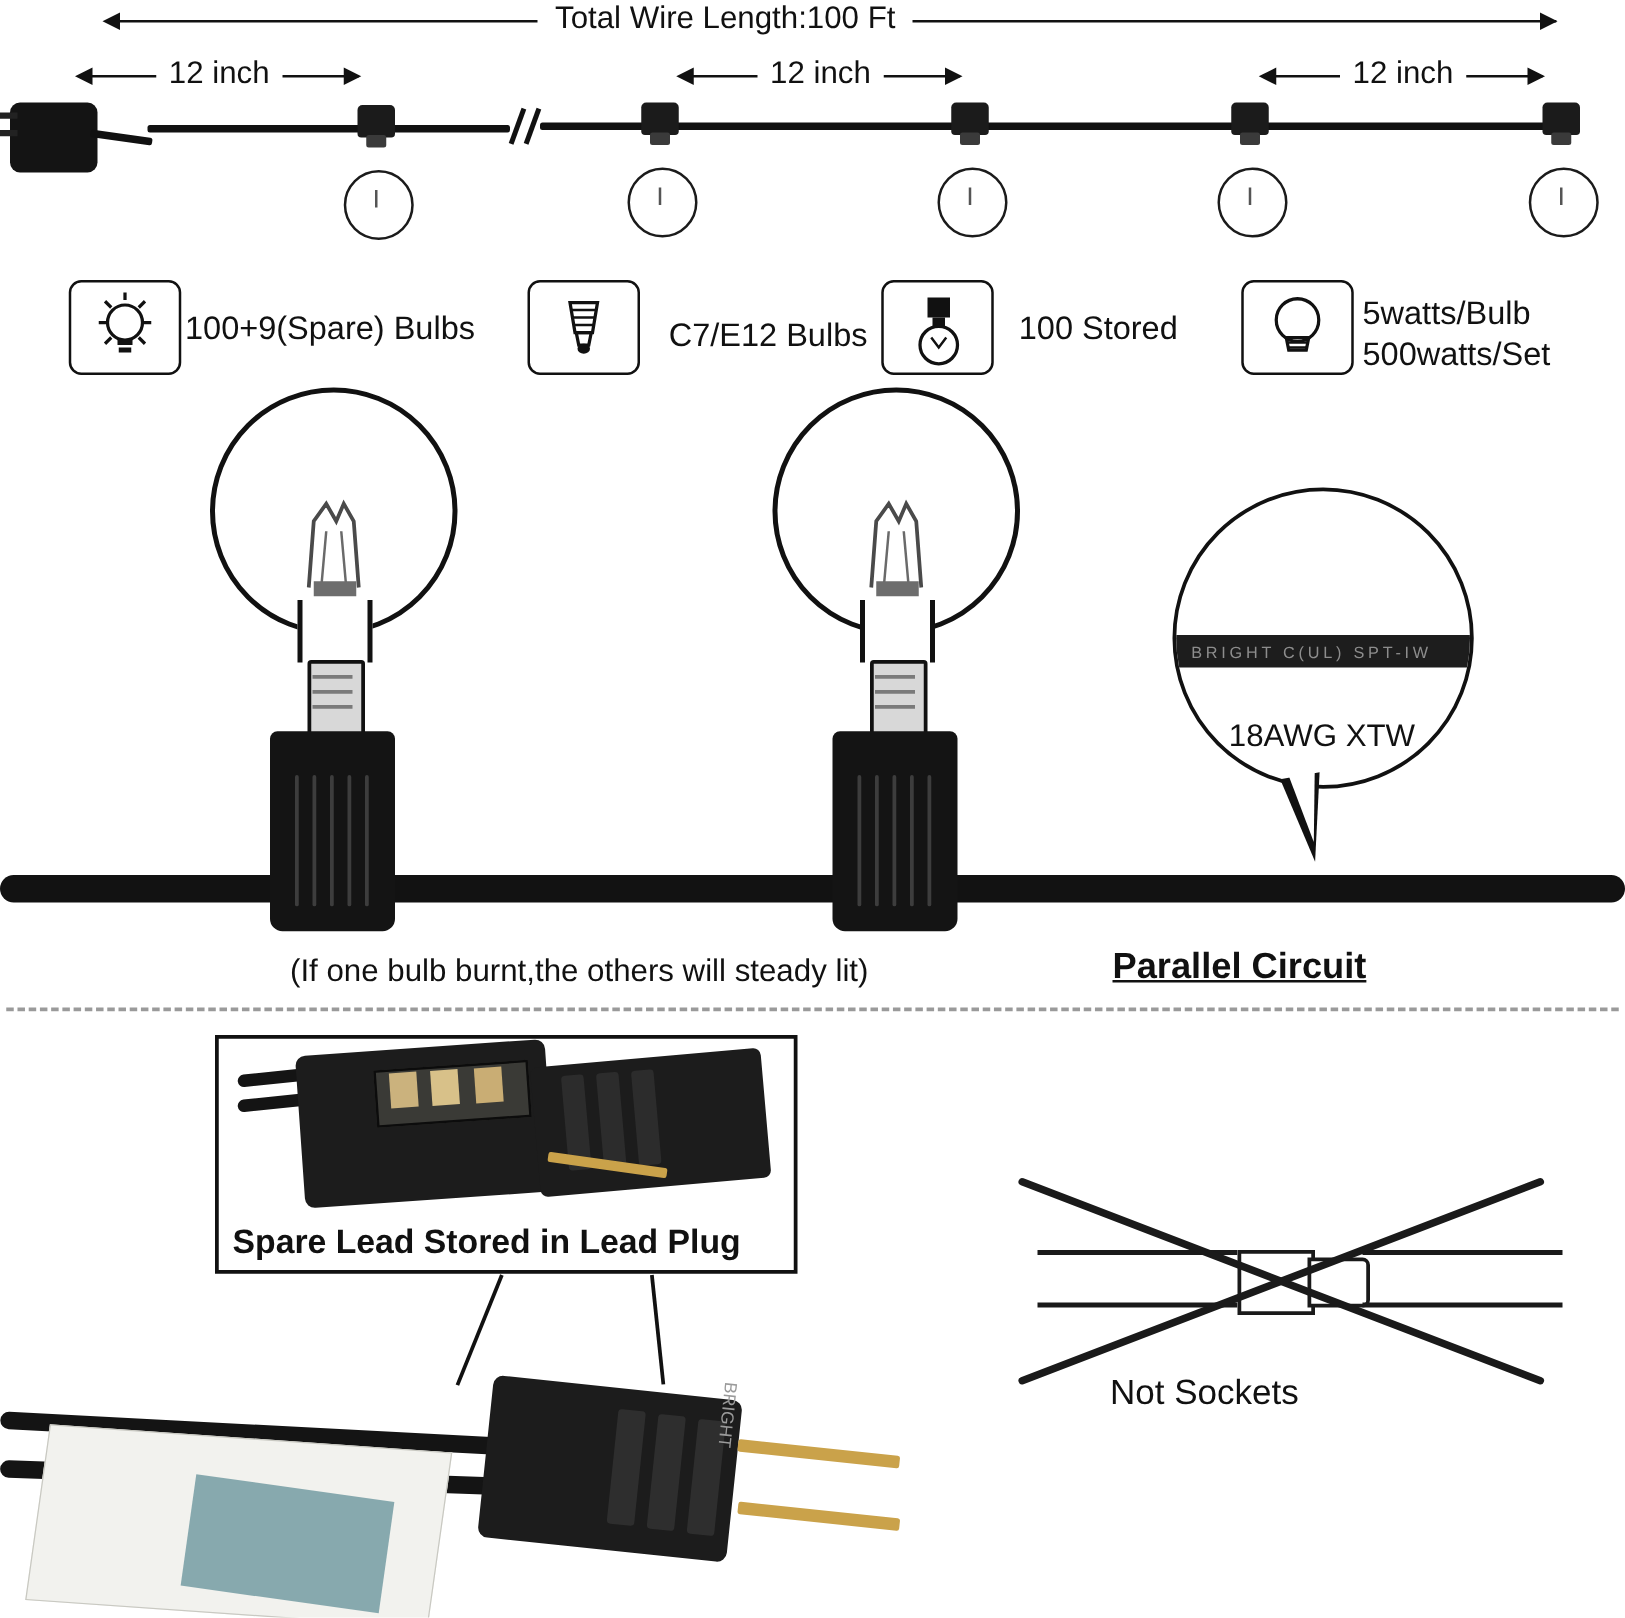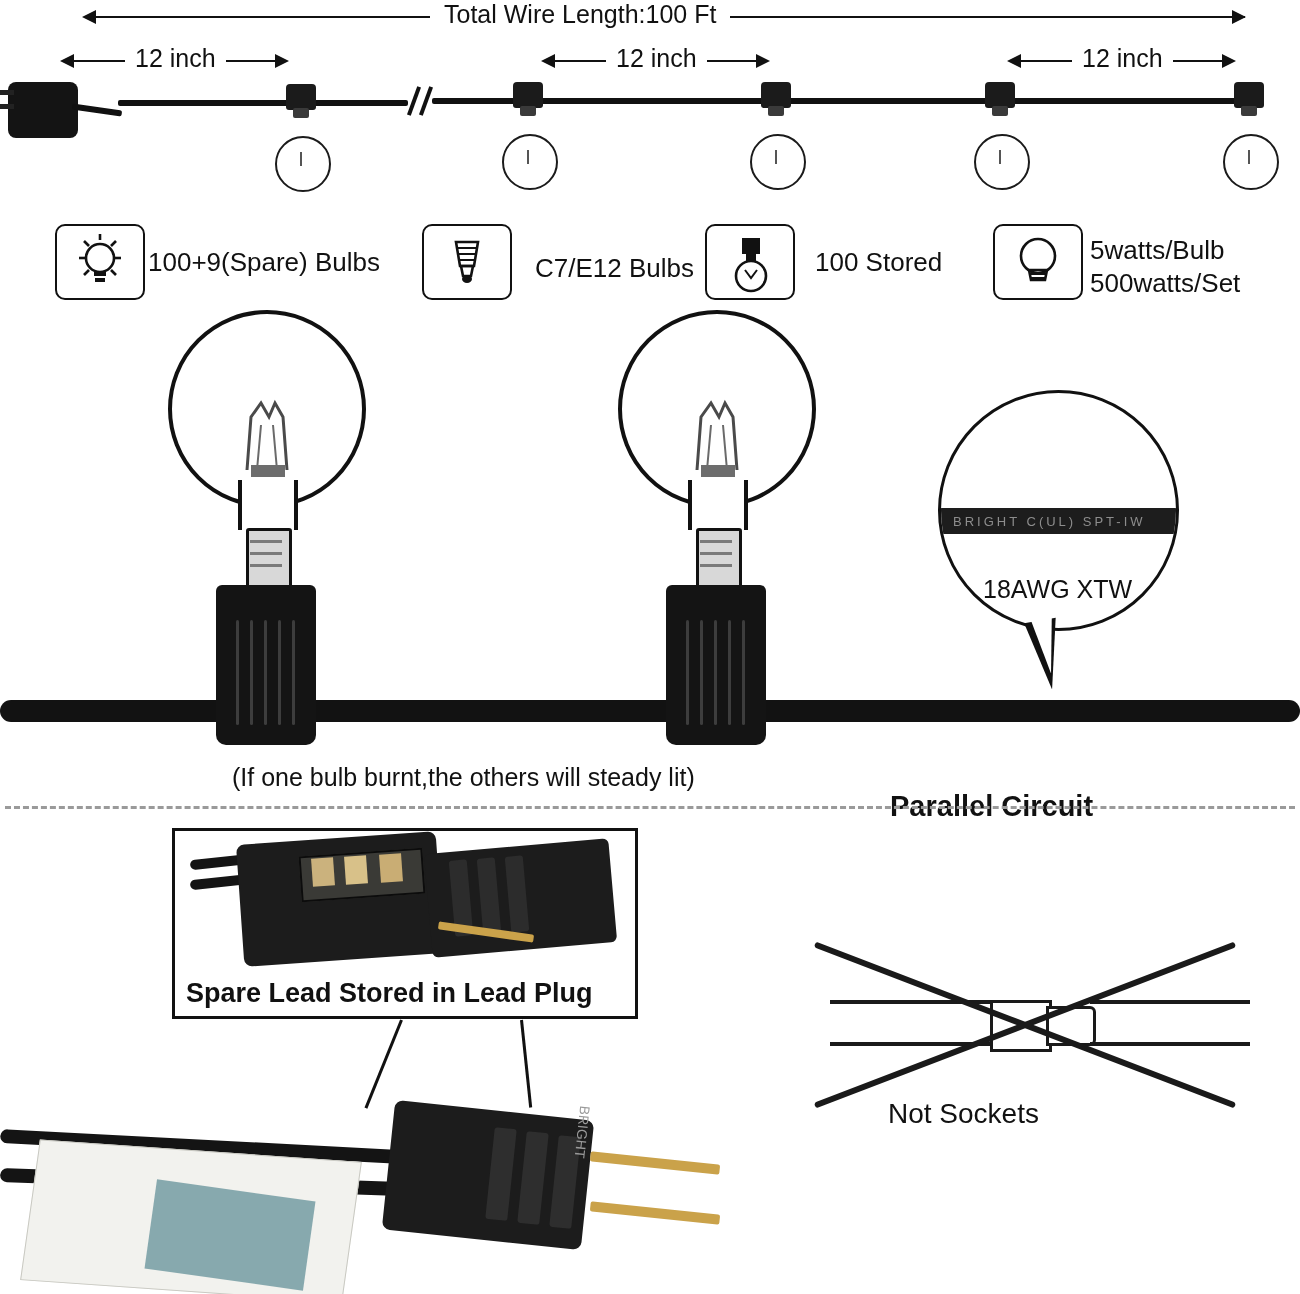--- a/index.html
+++ b/index.html
@@ -250,21 +250,21 @@
 
   <div class="bubble" style="left:938px;top:390px;width:235px;height:235px;">
     <div class="bubble-wire" style="left:-14px;top:115px;width:268px;height:26px;"></div>
     <div class="bubble-wire-txt" style="left:12px;top:121px;">BRIGHT     C(UL)      SPT-IW</div>
     <div class="bubble-caption" style="left:42px;top:182px;">18AWG XTW</div>
   </div>
   <div class="tail" style="left:1030px;top:620px;transform:rotate(-10deg);"></div>
   <div class="tail-in" style="left:1035px;top:616px;transform:rotate(-10deg);"></div>
 
   <div class="caption" style="left:200px;top:763px;margin-left:32px;">(If one bulb burnt,the others will steady lit)</div>
-  <div class="caption caption-bold" style="left:890px;top:790px;">Parallel Circuit</div>
+  <div class="caption caption-bold" style="left:890px;top:757px;text-decoration:underline;">Parallel Circuit</div>
 </div>
 
 <div class="divider" style="top:806px;"></div>
 
 <div>
   <div class="plug-box" style="left:172px;top:828px;width:460px;height:185px;"></div>
 
   <div class="abs" style="left:190px;top:856px;width:80px;height:10px;background:#141414;border-radius:5px;transform:rotate(-6deg);"></div>
   <div class="abs" style="left:190px;top:876px;width:80px;height:10px;background:#141414;border-radius:5px;transform:rotate(-6deg);"></div>
   <div class="plug-body" style="left:240px;top:838px;width:200px;height:122px;transform:rotate(-4deg);"></div>

